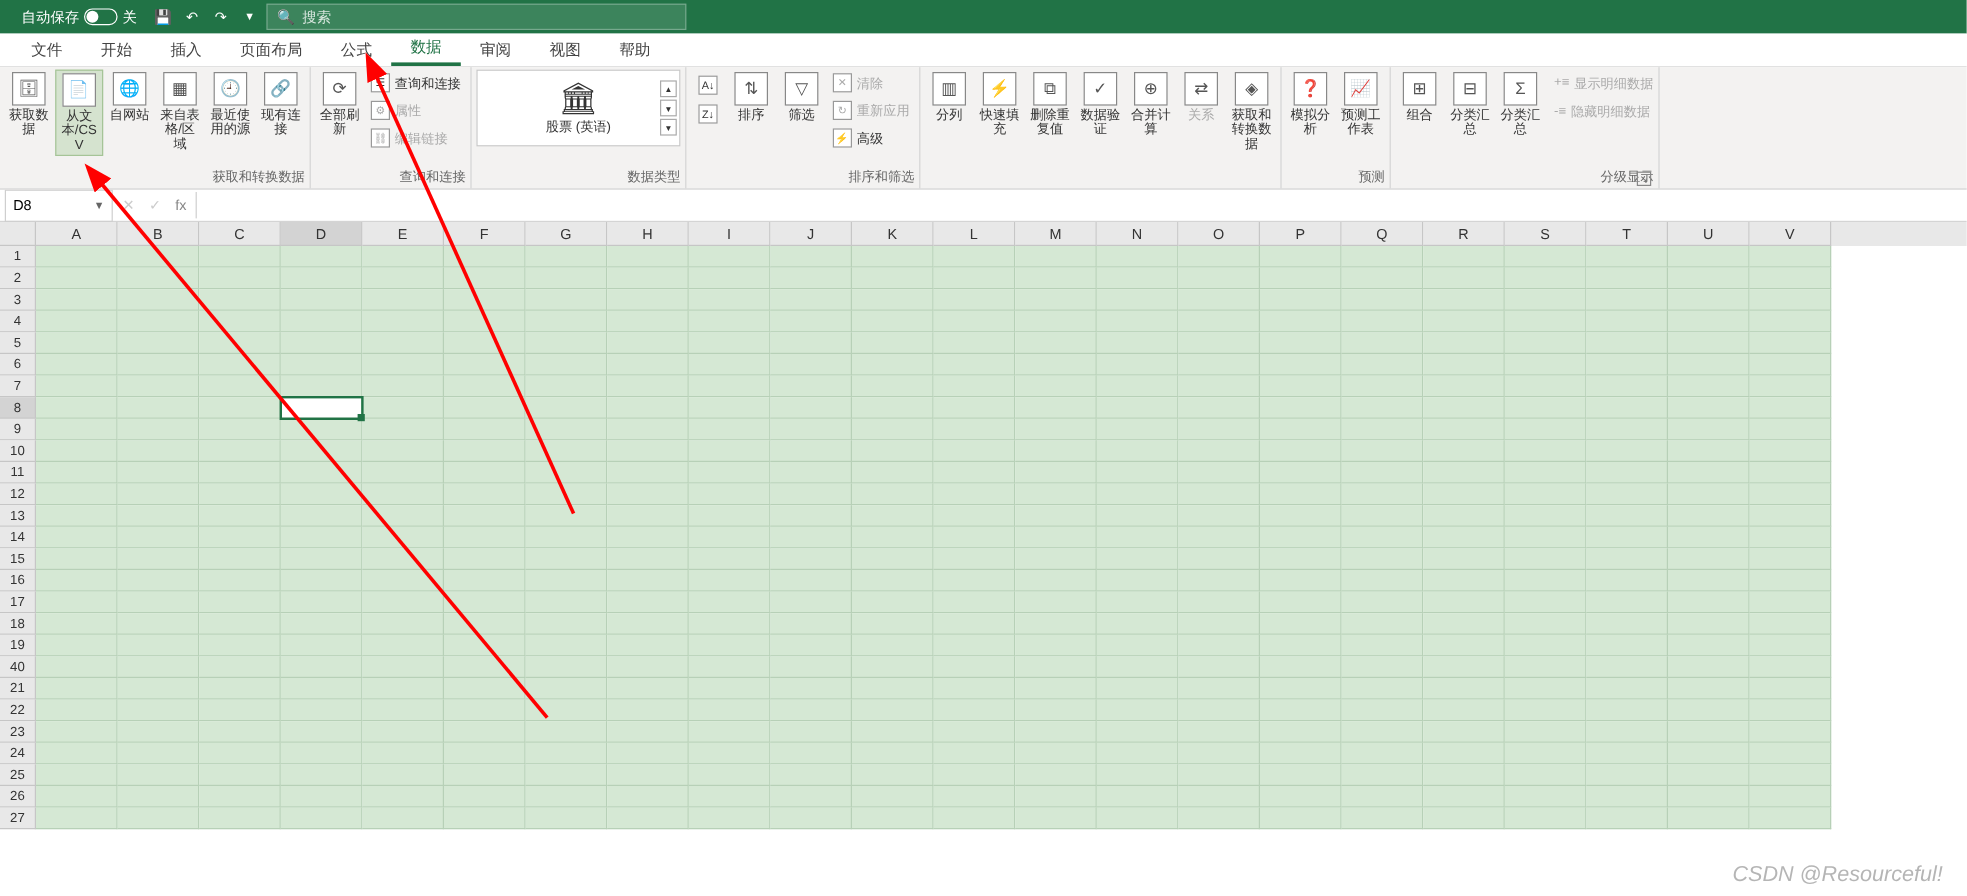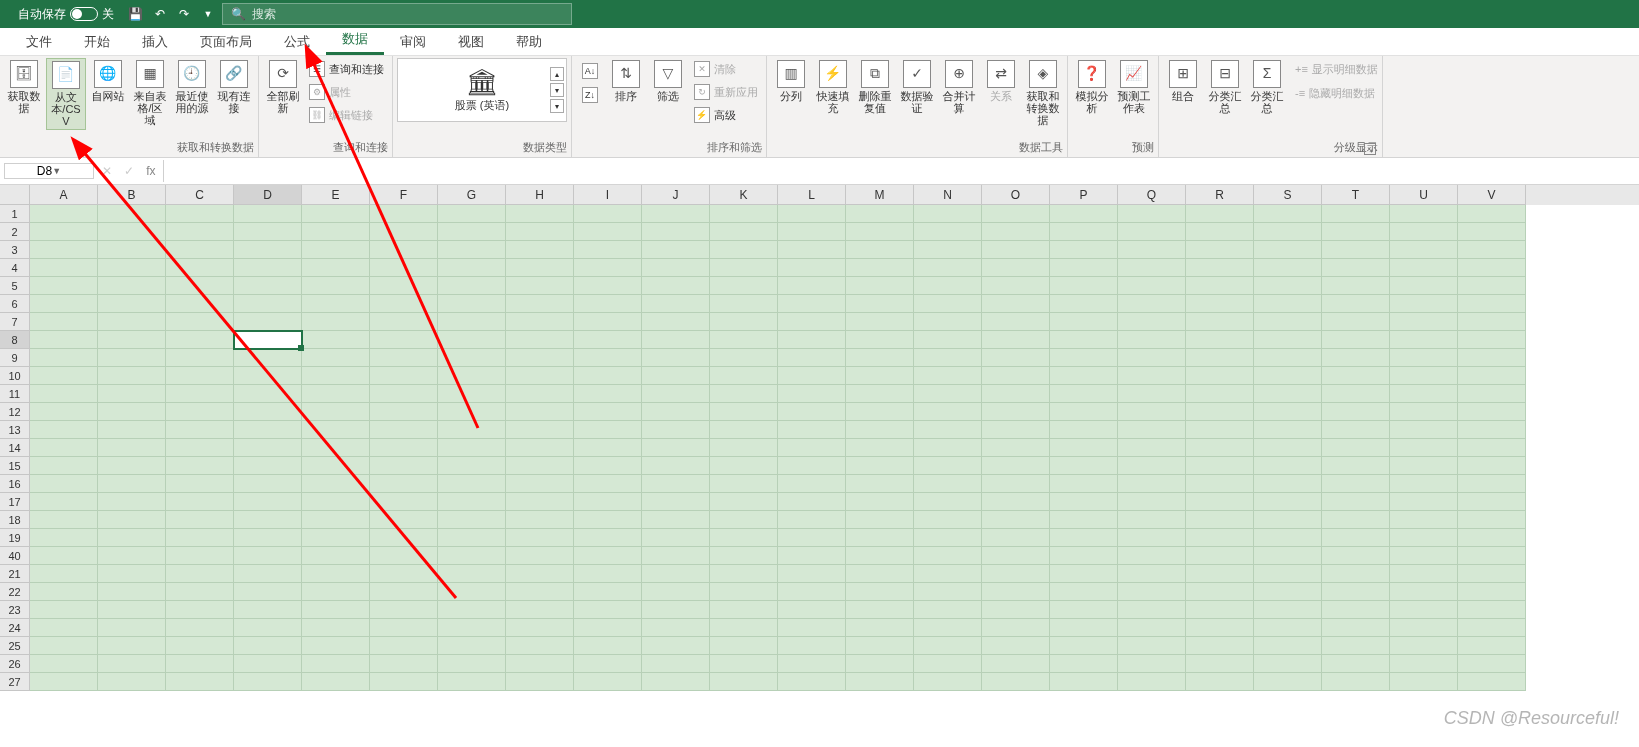--- a/index.html
+++ b/index.html
@@ -35,41 +35,41 @@
 .small-btn { height: 22px; display: flex; align-items: center; gap: 4px; padding: 0 4px; cursor: pointer; white-space: nowrap; }
 .small-btn.dis { color: #aaa; }
 .small-btn .sico { width: 16px; height: 16px; border: 1px solid #999; background: #fff; font-size: 9px; display: flex; align-items: center; justify-content: center; }
 .stock-box { width: 170px; height: 64px; border: 1px solid #c8c8c8; background: #fff; display: flex; align-items: center; justify-content: center; flex-direction: column; position: relative; }
 .stock-box .nav { position: absolute; right: 2px; display: flex; flex-direction: column; gap: 2px; }
 .stock-box .nav div { width: 14px; height: 14px; border: 1px solid #aaa; font-size: 8px; display: flex; align-items: center; justify-content: center; }
 .extra-opts { display: flex; flex-direction: column; justify-content: center; gap: 2px; margin-left: 6px; font-size: 11px; }
 .extra-opts div { height: 22px; display: flex; align-items: center; gap: 4px; white-space: nowrap; }
 
 .formula-bar { height: 27px; background: #fff; display: flex; align-items: center; border-bottom: 1px solid #d4d4d4; font-size: 12px; }
-.name-box { width: 90px; height: 16px; border: 1px solid #cfcfcf; margin-left: 4px; padding: 0 6px; display: flex; align-items: center; justify-content: center; }
+.name-box { width: 90px; height: 27px; border: 1px solid #cfcfcf; margin-left: 4px; padding: 0 6px; display: flex; align-items: center; justify-content: space-between; }
 .name-box .dd { font-size: 9px; color: #666; }
 .fx-area { display: flex; gap: 12px; align-items: center; margin-left: 8px; color: #888; }
 .fx-area .btn { cursor: pointer; }
 .fx-input { flex: 1; height: 22px; border-left: 1px solid #cfcfcf; margin-left: 8px; }
 
 .sheet { position: relative; }
 .col-headers { display: flex; height: 20px; background: #e8e8e8; }
 .corner { width: 30px; border-right: 1px solid #c6c6c6; border-bottom: 1px solid #c6c6c6; background: #e8e8e8; }
 .col-h { width: 68px; text-align: center; font-size: 12px; color: #333; border-right: 1px solid #c6c6c6; border-bottom: 1px solid #c6c6c6; line-height: 20px; background: #e8e8e8; }
 .col-h.active { background: #d3d3d3; }
 .rows { }
 .row { display: flex; height: 18px; }
 .row-h { width: 30px; text-align: center; font-size: 11px; color: #333; border-right: 1px solid #c6c6c6; border-bottom: 1px solid #c6c6c6; line-height: 18px; background: #e8e8e8; }
 .row-h.active { background: #d3d3d3; }
 .cell { width: 68px; border-right: 1px solid #b7d0b7; border-bottom: 1px solid #b7d0b7; background: #d5e8d4; }
 .cell.selected { outline: 2px solid #217346; outline-offset: -1px; background: #fff; position: relative; }
 .cell.selected::after { content: ""; position: absolute; width: 6px; height: 6px; background: #217346; right: -3px; bottom: -3px; }
 
 .annotation-layer { position: absolute; top: 0; left: 0; pointer-events: none; }
-.watermark { position: absolute; right: 20px; bottom: 18px; font-size: 18px; color: rgba(120,120,120,.55); font-style: italic; }
+.watermark { position: absolute; right: 20px; bottom: 8px; font-size: 18px; color: rgba(120,120,120,.55); font-style: italic; }
 </style>
 </head>
 <body>
 
 <div class="titlebar">
   <div class="auto-save">
     <span>自动保存</span>
     <div class="toggle">
         <div class="knob"></div>
       </div>
@@ -230,21 +230,20 @@
         </div>
       <div class="big-btn">
           <div class="ico">⇄</div>
           <span style="color:#aaa;">关系</span>
         </div>
       <div class="big-btn">
           <div class="ico">◈</div>
           <span>获取和转换数据</span>
         </div>
     </div>
-    <div class="group-label">数据工具</div>
   </div>
 
   <div class="group">
     <div class="group-body">
       <div class="big-btn">
           <div class="ico">❓</div>
           <span>模拟分析</span>
         </div>
       <div class="big-btn">
           <div class="ico">📈</div>

